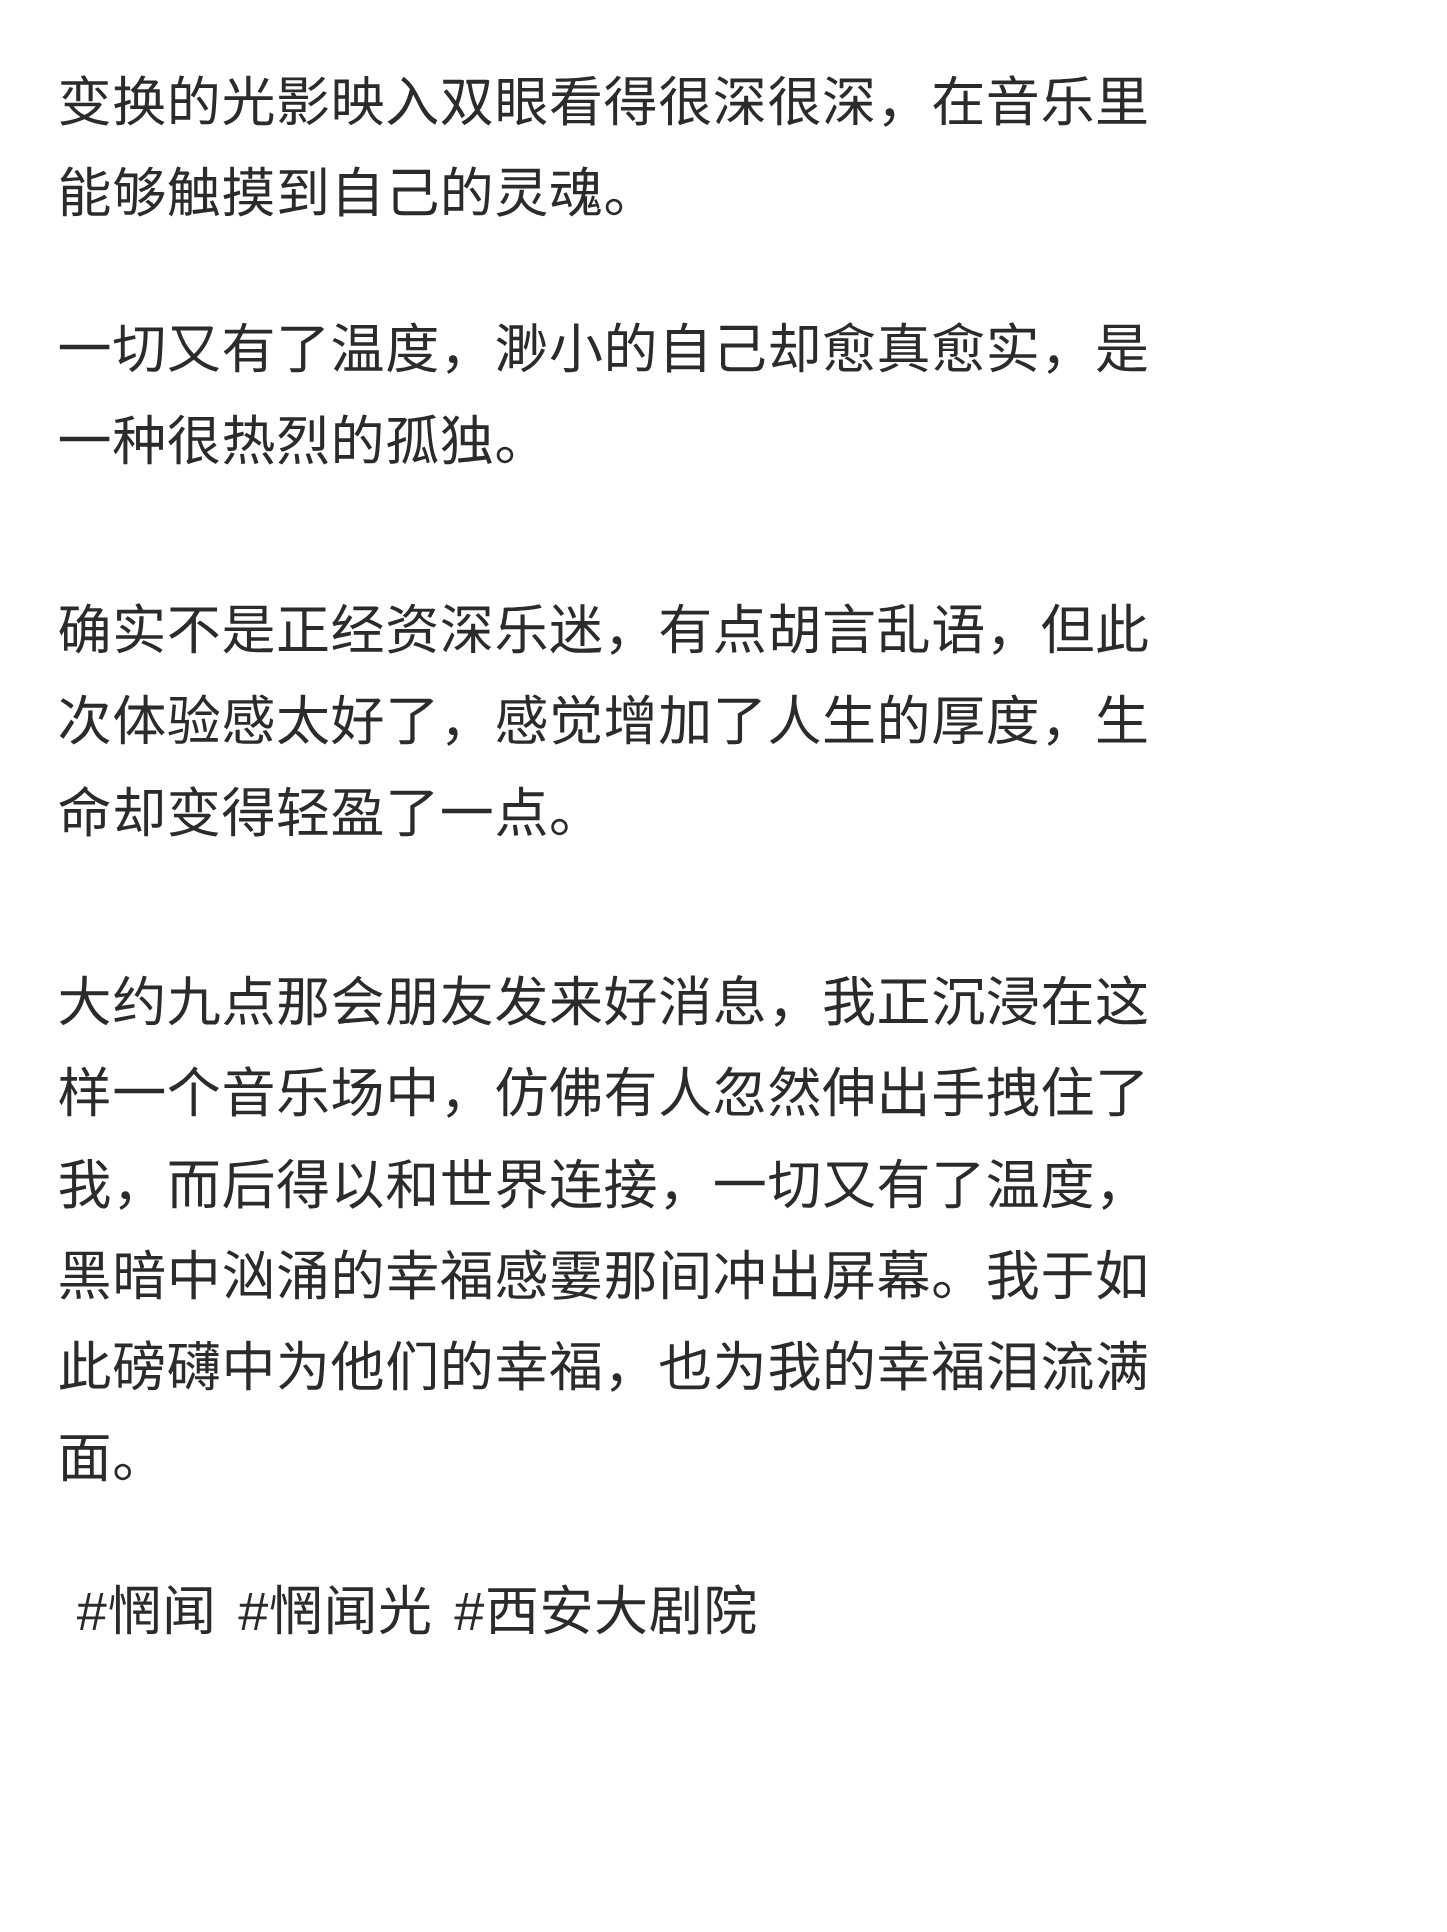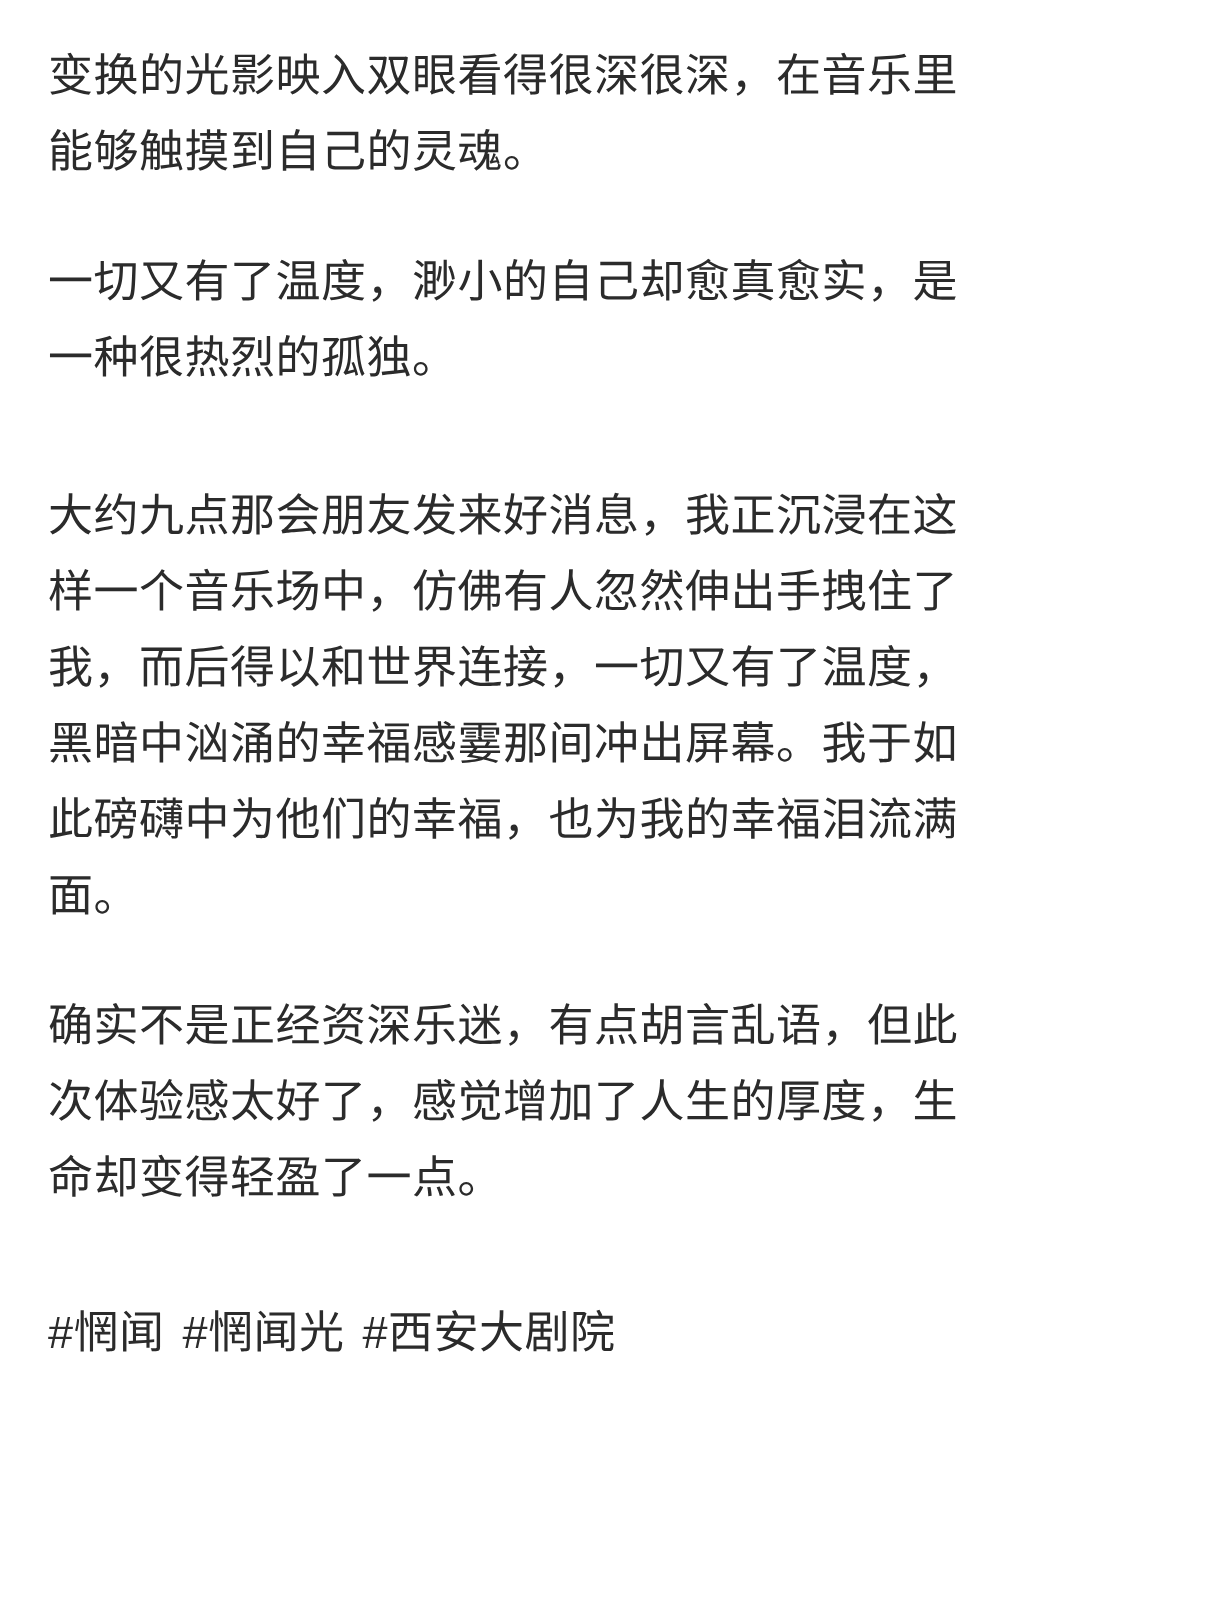--- a/index.html
+++ b/index.html
@@ -12,58 +12,58 @@
     width: 1206px;
     min-height: 1610px;
     font-family: "Liberation Sans", "DejaVu Sans", sans-serif;
     color: #2b2b2b;
     -webkit-font-smoothing: antialiased;
   }
   .page {
     box-sizing: border-box;
     width: 1046px;
     min-height: 1610px;
-    padding: 38px 52px 30px 48px;
+    padding: 48px 52px 30px 48px;
     background: #ffffff;
   }
   .para {
     font-size: 45px;
     line-height: 76px;
     letter-spacing: 0.5px;
     color: #2b2b2b;
     margin: 0 0 54px 0;
     text-align: left;
     word-break: break-word;
   }
   .para.gap-large {
     margin-bottom: 82px;
   }
   .tags {
     font-size: 45px;
     line-height: 70px;
     color: #2b2b2b;
-    margin: 0;
+    margin: 16px;
     letter-spacing: 0.5px;
   }
   .tag {
     display: inline;
     margin-right: 18px;
   }
 </style>
 </head>
 <body>
 
 <div class="page">
 
   <p class="para">变换的光影映入双眼看得很深很深，在音乐里能够触摸到自己的灵魂。</p>
 
   <p class="para gap-large">一切又有了温度，渺小的自己却愈真愈实，是一种很热烈的孤独。</p>
 
+  <p class="para gap-large">确实不是正经资深乐迷，有点胡言乱语，但此次体验感太好了，感觉增加了人生的厚度，生命却变得轻盈了一点。</p>
+
   <p class="para">大约九点那会朋友发来好消息，我正沉浸在这样一个音乐场中，仿佛有人忽然伸出手拽住了我，而后得以和世界连接，一切又有了温度，黑暗中汹涌的幸福感霎那间冲出屏幕。我于如此磅礴中为他们的幸福，也为我的幸福泪流满面。</p>
-
-  <p class="para gap-large">确实不是正经资深乐迷，有点胡言乱语，但此次体验感太好了，感觉增加了人生的厚度，生命却变得轻盈了一点。</p>
 
 
   <p class="tags">
     <span class="tag">#惘闻</span><span class="tag">#惘闻光</span><span class="tag">#西安大剧院</span>
   </p>
 
 </div>
 
 </body></html>

